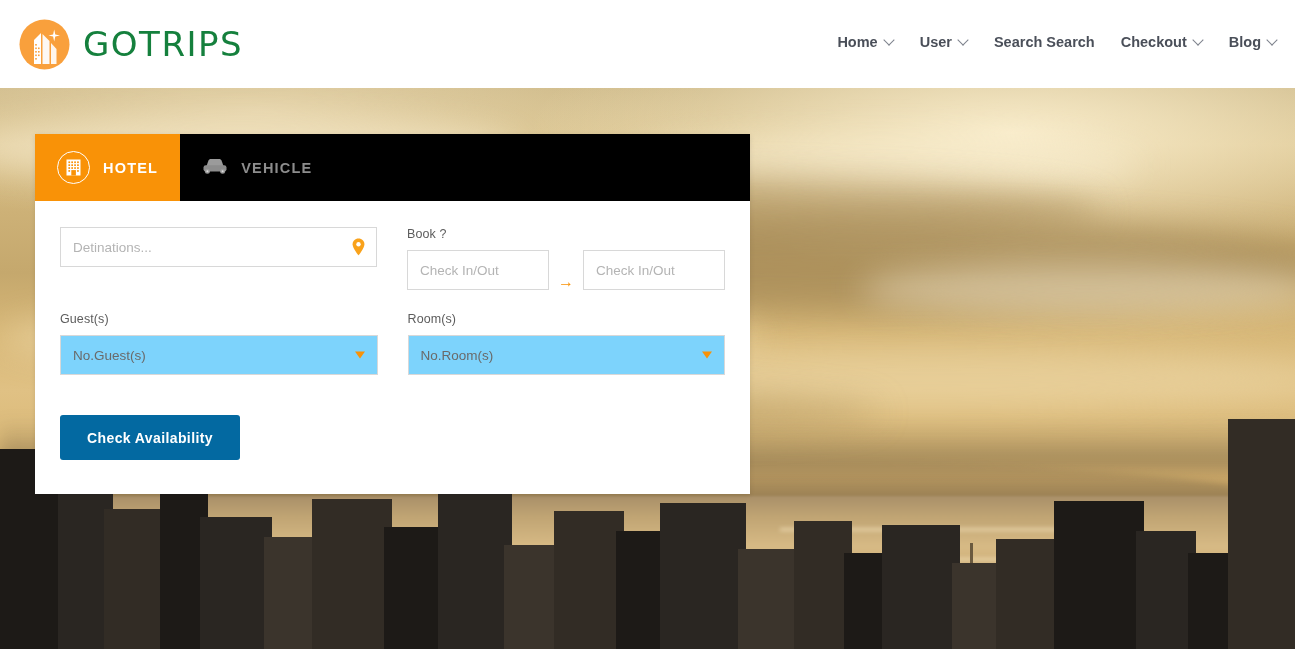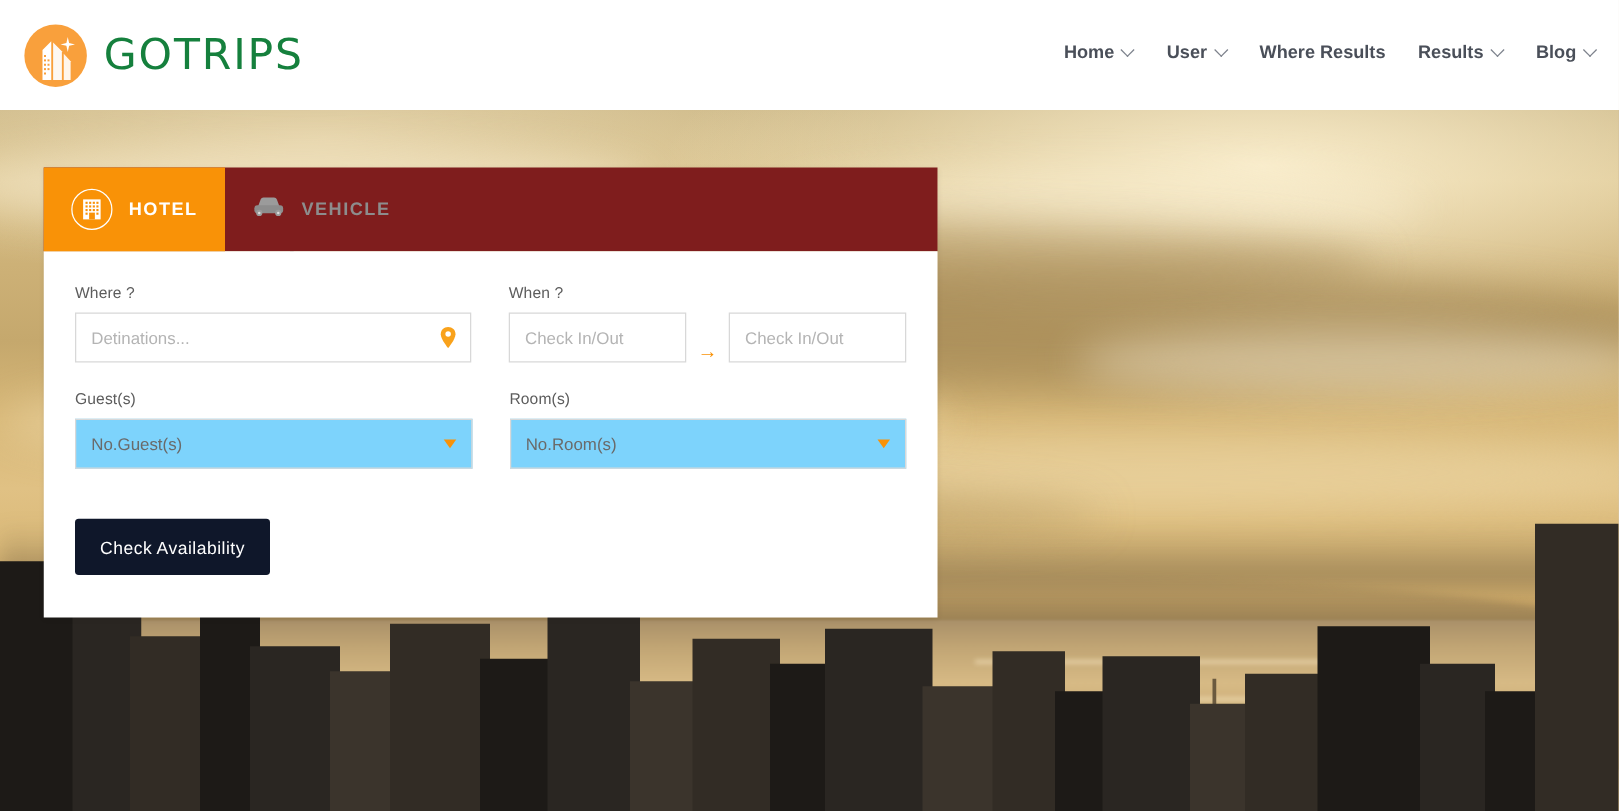--- a/index.html
+++ b/index.html
@@ -232,21 +232,21 @@
     left: 35px;
     top: 134px;
     width: 715px;
     z-index: 30;
     box-shadow: 0 1px 5px rgba(0,0,0,0.10);
   }
 
   .tabs {
     display: flex;
     height: 67px;
-    background: #7f1d1d;
+    background: #000000;
   }
 
   .tab {
     display: flex;
     align-items: center;
     gap: 13px;
     padding: 0 22px;
     cursor: pointer;
     user-select: none;
   }
@@ -368,29 +368,29 @@
     top: 50%;
     transform: translateY(-50%);
     width: 0; height: 0;
     border-left: 5px solid transparent;
     border-right: 5px solid transparent;
     border-top: 7px solid #f99207;
   }
 
   .submit-btn {
     margin-top: 18px;
-    width: 156px;
+    width: 180px;
     height: 45px;
-    background: #0f172a;
+    background: #0369a1;
     border: 0;
     border-radius: 3px;
     color: #ffffff;
     font-family: "Liberation Sans", sans-serif;
     font-size: 14px;
-    font-weight: normal;
+    font-weight: bold;
     letter-spacing: .4px;
     cursor: pointer;
   }
 </style>
 </head>
 <body>
 
 <div class="page">
 
   <header class="site-header">
@@ -419,24 +419,24 @@
     <nav class="main-nav">
       <span class="nav-item">
         <span>Home</span>
         <i class="caret"></i>
       </span>
       <span class="nav-item">
         <span>User</span>
         <i class="caret"></i>
       </span>
       <span class="nav-item">
-        <span>Where Results</span>
+        <span>Search Search</span>
       </span>
       <span class="nav-item">
-        <span>Results</span>
+        <span>Checkout</span>
         <i class="caret"></i>
       </span>
       <span class="nav-item">
         <span>Blog</span>
         <i class="caret"></i>
       </span>
     </nav>
   </header>
 
   <div class="hero">
@@ -534,34 +534,33 @@
         <span class="tab-label">VEHICLE</span>
       </div>
     </div>
 
     <div class="card-body">
 
 
       <div class="field-row">
 
         <div class="field-col col-where">
-          <label class="field-label">Where ?</label>
           <div class="input-shell">
             <input type="text" placeholder="Detinations..." style="">
             <span class="field-icon">
               <svg width="13" height="18" viewBox="0 0 13 18">
                 <path d="M6.5 0.6 C3.1 0.6 0.6 3.1 0.6 6.3 C0.6 10.4 6.5 17.4 6.5 17.4 C6.5 17.4 12.4 10.4 12.4 6.3 C12.4 3.1 9.9 0.6 6.5 0.6 Z" fill="#f9a21b"></path>
                 <circle cx="6.5" cy="6.2" r="2.2" fill="#ffffff"></circle>
               </svg>
             </span>
           </div>
         </div>
 
         <div class="field-col col-when">
-          <label class="field-label">When ?</label>
+          <label class="field-label">Book ?</label>
           <div class="when-group">
             <div class="input-shell date-box">
               <input type="text" placeholder="Check In/Out" style="">
             </div>
             <span class="date-arrow">→</span>
             <div class="input-shell date-box">
               <input type="text" placeholder="Check In/Out" style="">
             </div>
           </div>
         </div>

